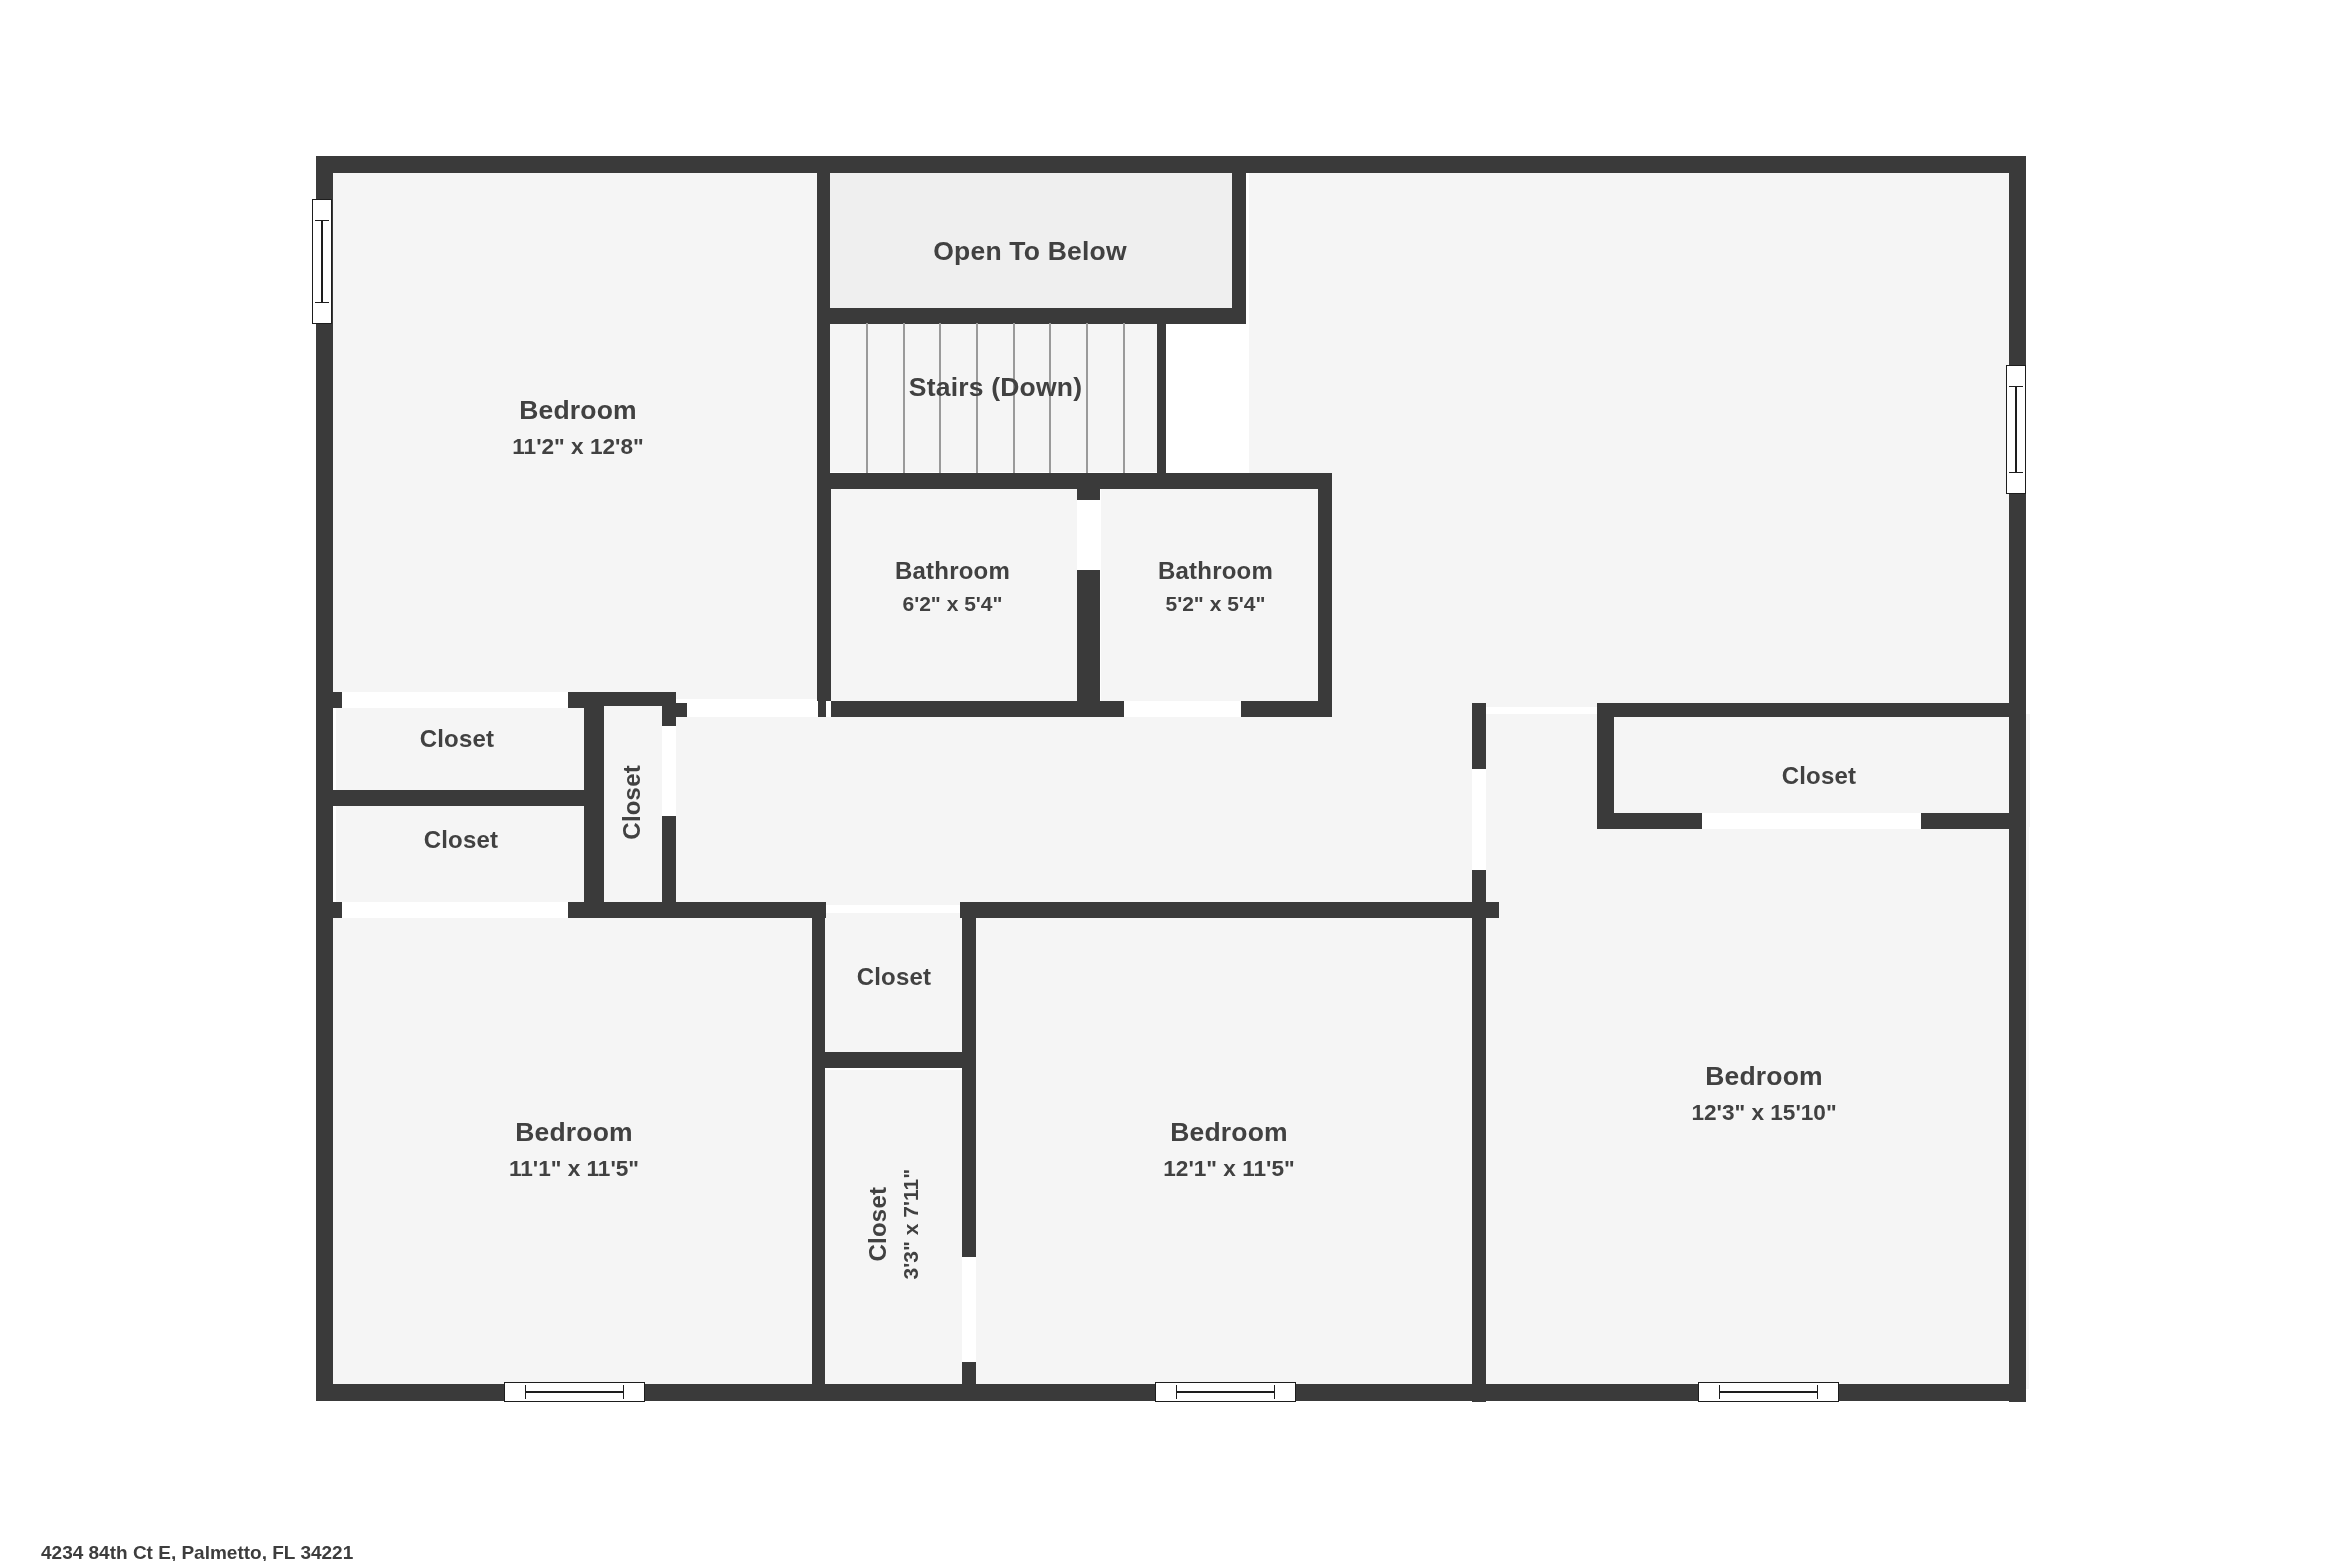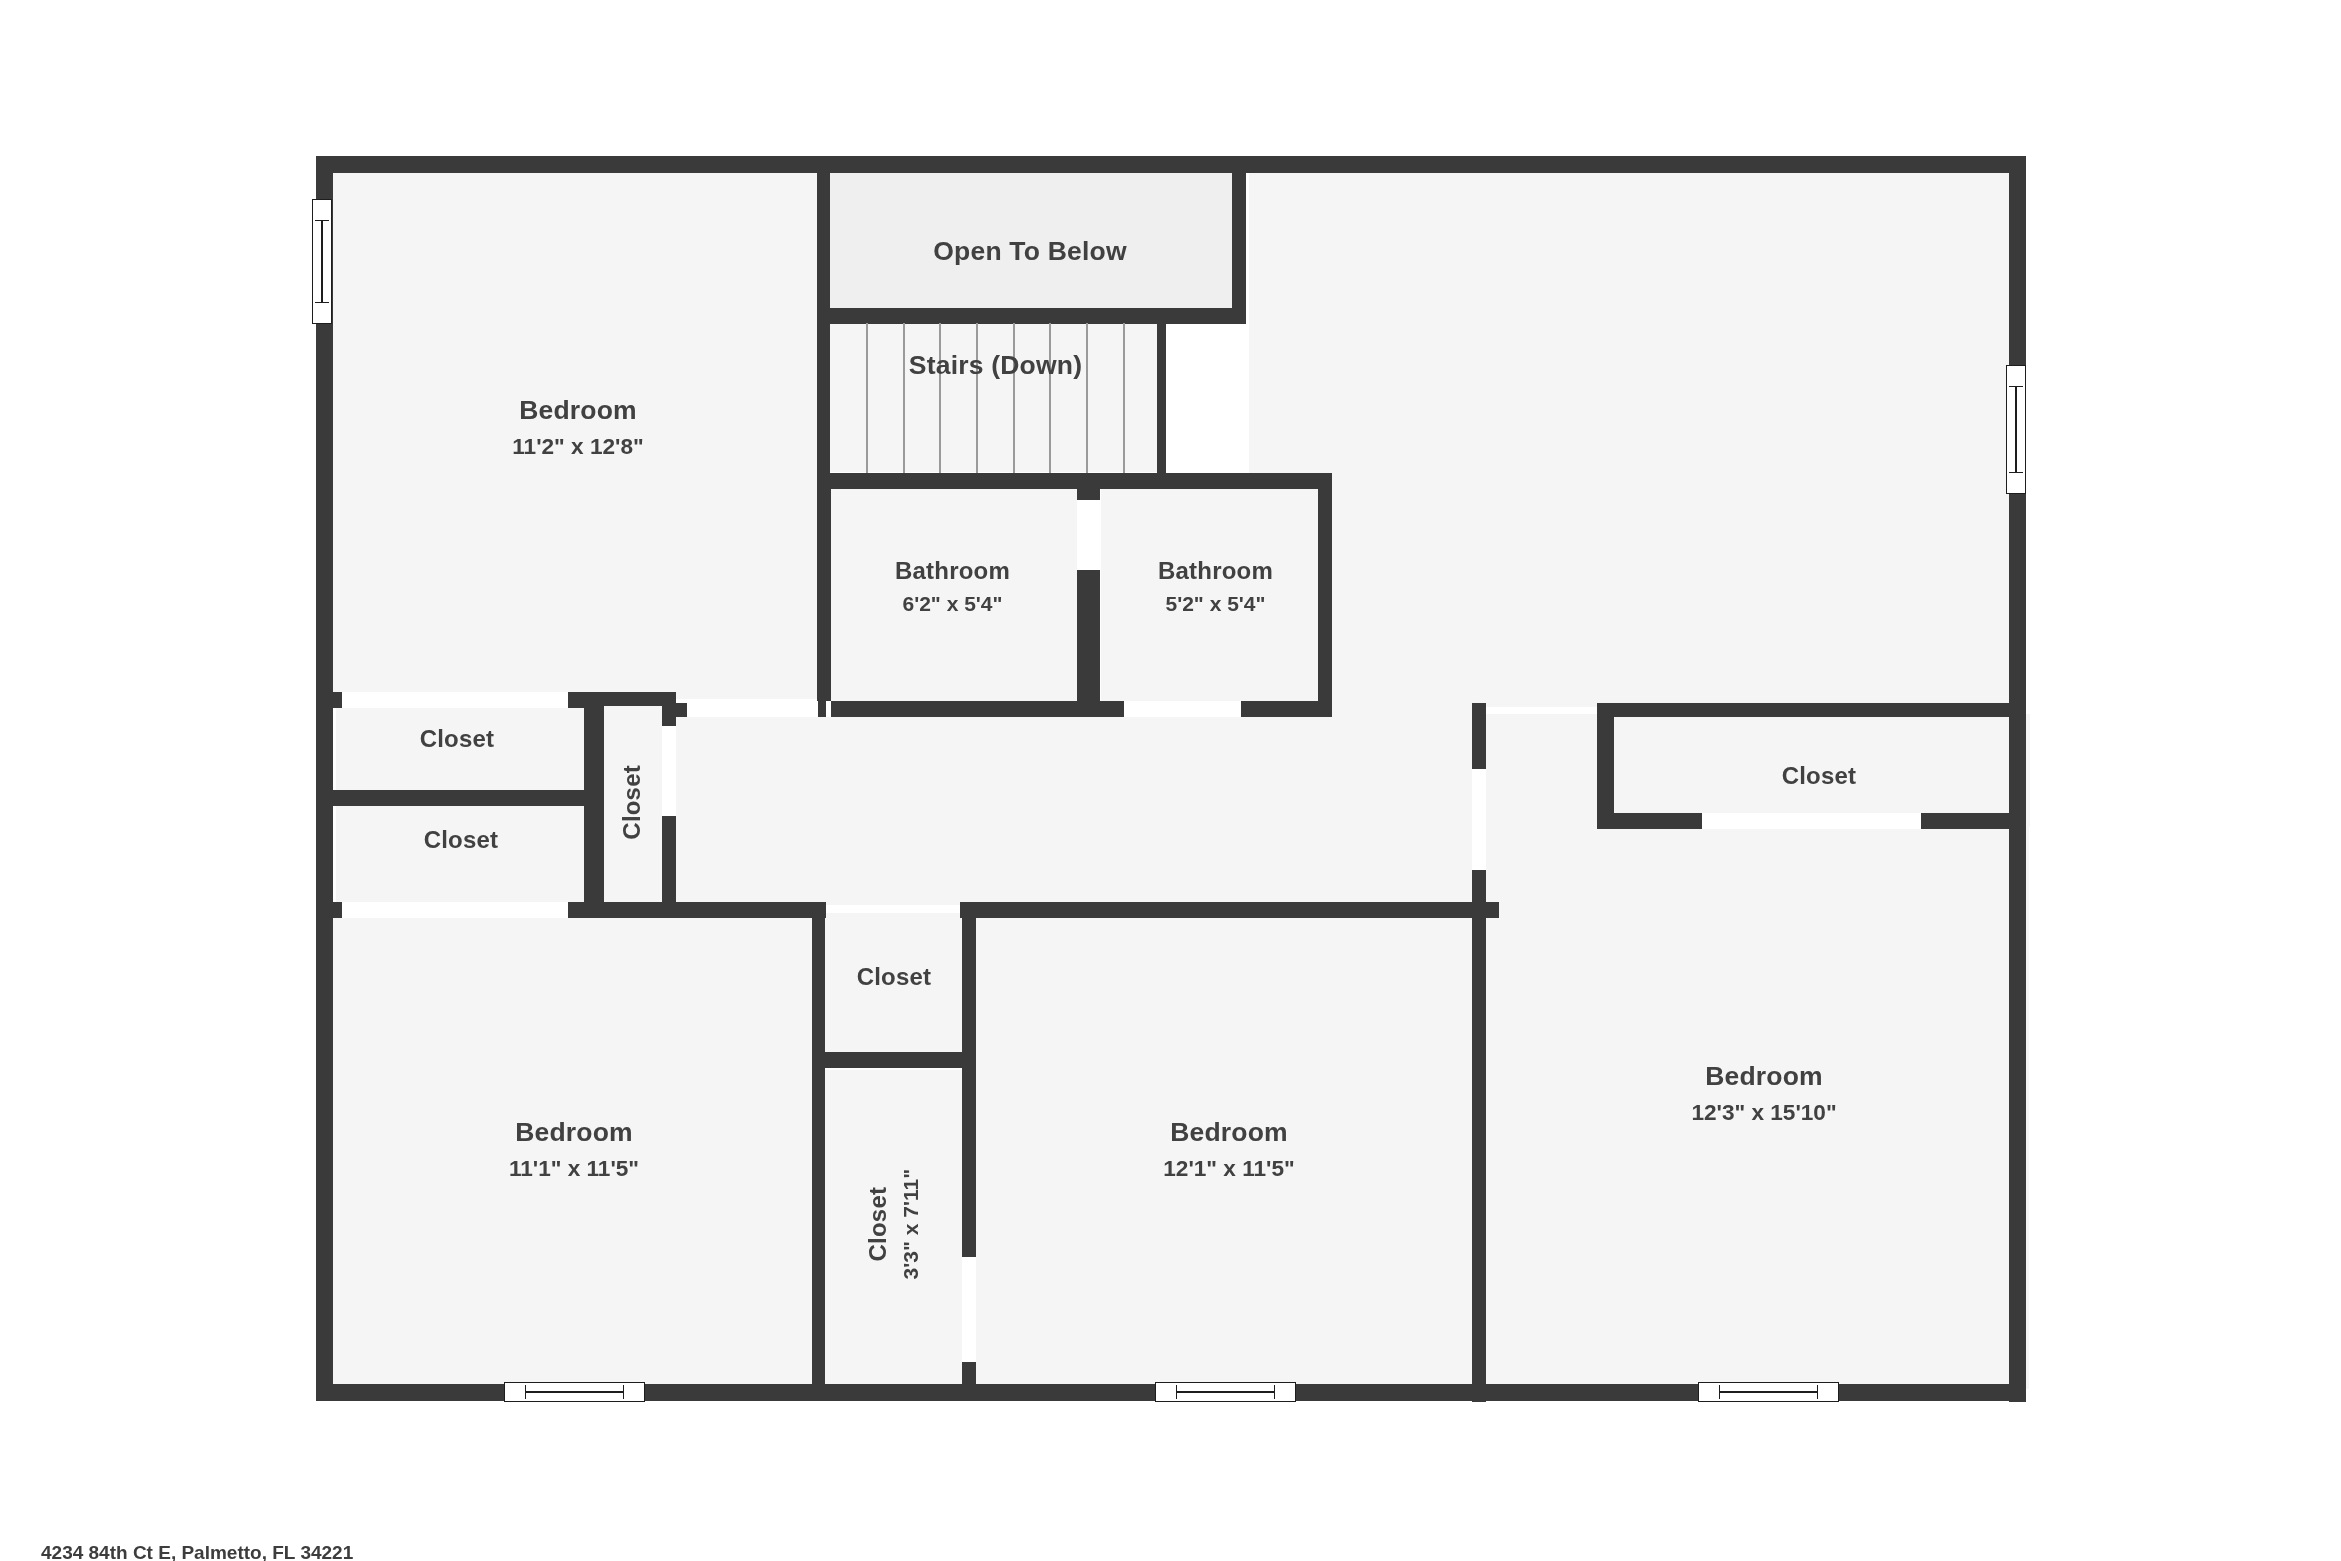--- a/index.html
+++ b/index.html
@@ -269,21 +269,21 @@
 
   <div class="label" style="left:422px; top:394px; width:312px;">
     <span class="name">Bedroom</span>
     <span class="dims">11'2" x 12'8"</span>
   </div>
 
   <div class="label" style="left:874px; top:216px; width:312px;margin-top:19px;">
     <span class="name">Open To Below</span>
   </div>
 
-  <div class="label" style="left:851px; top:349px; width:289px;">
+  <div class="label" style="left:851px; top:371px; width:289px;">
     <span class="name">Stairs (Down)</span>
   </div>
 
 
   <div class="label sm" style="left:812px; top:556px; width:281px;">
     <span class="name">Bathroom</span>
     <span class="dims">6'2" x 5'4"</span>
   </div>
 
   <div class="label sm" style="left:1079px; top:556px; width:273px;">

